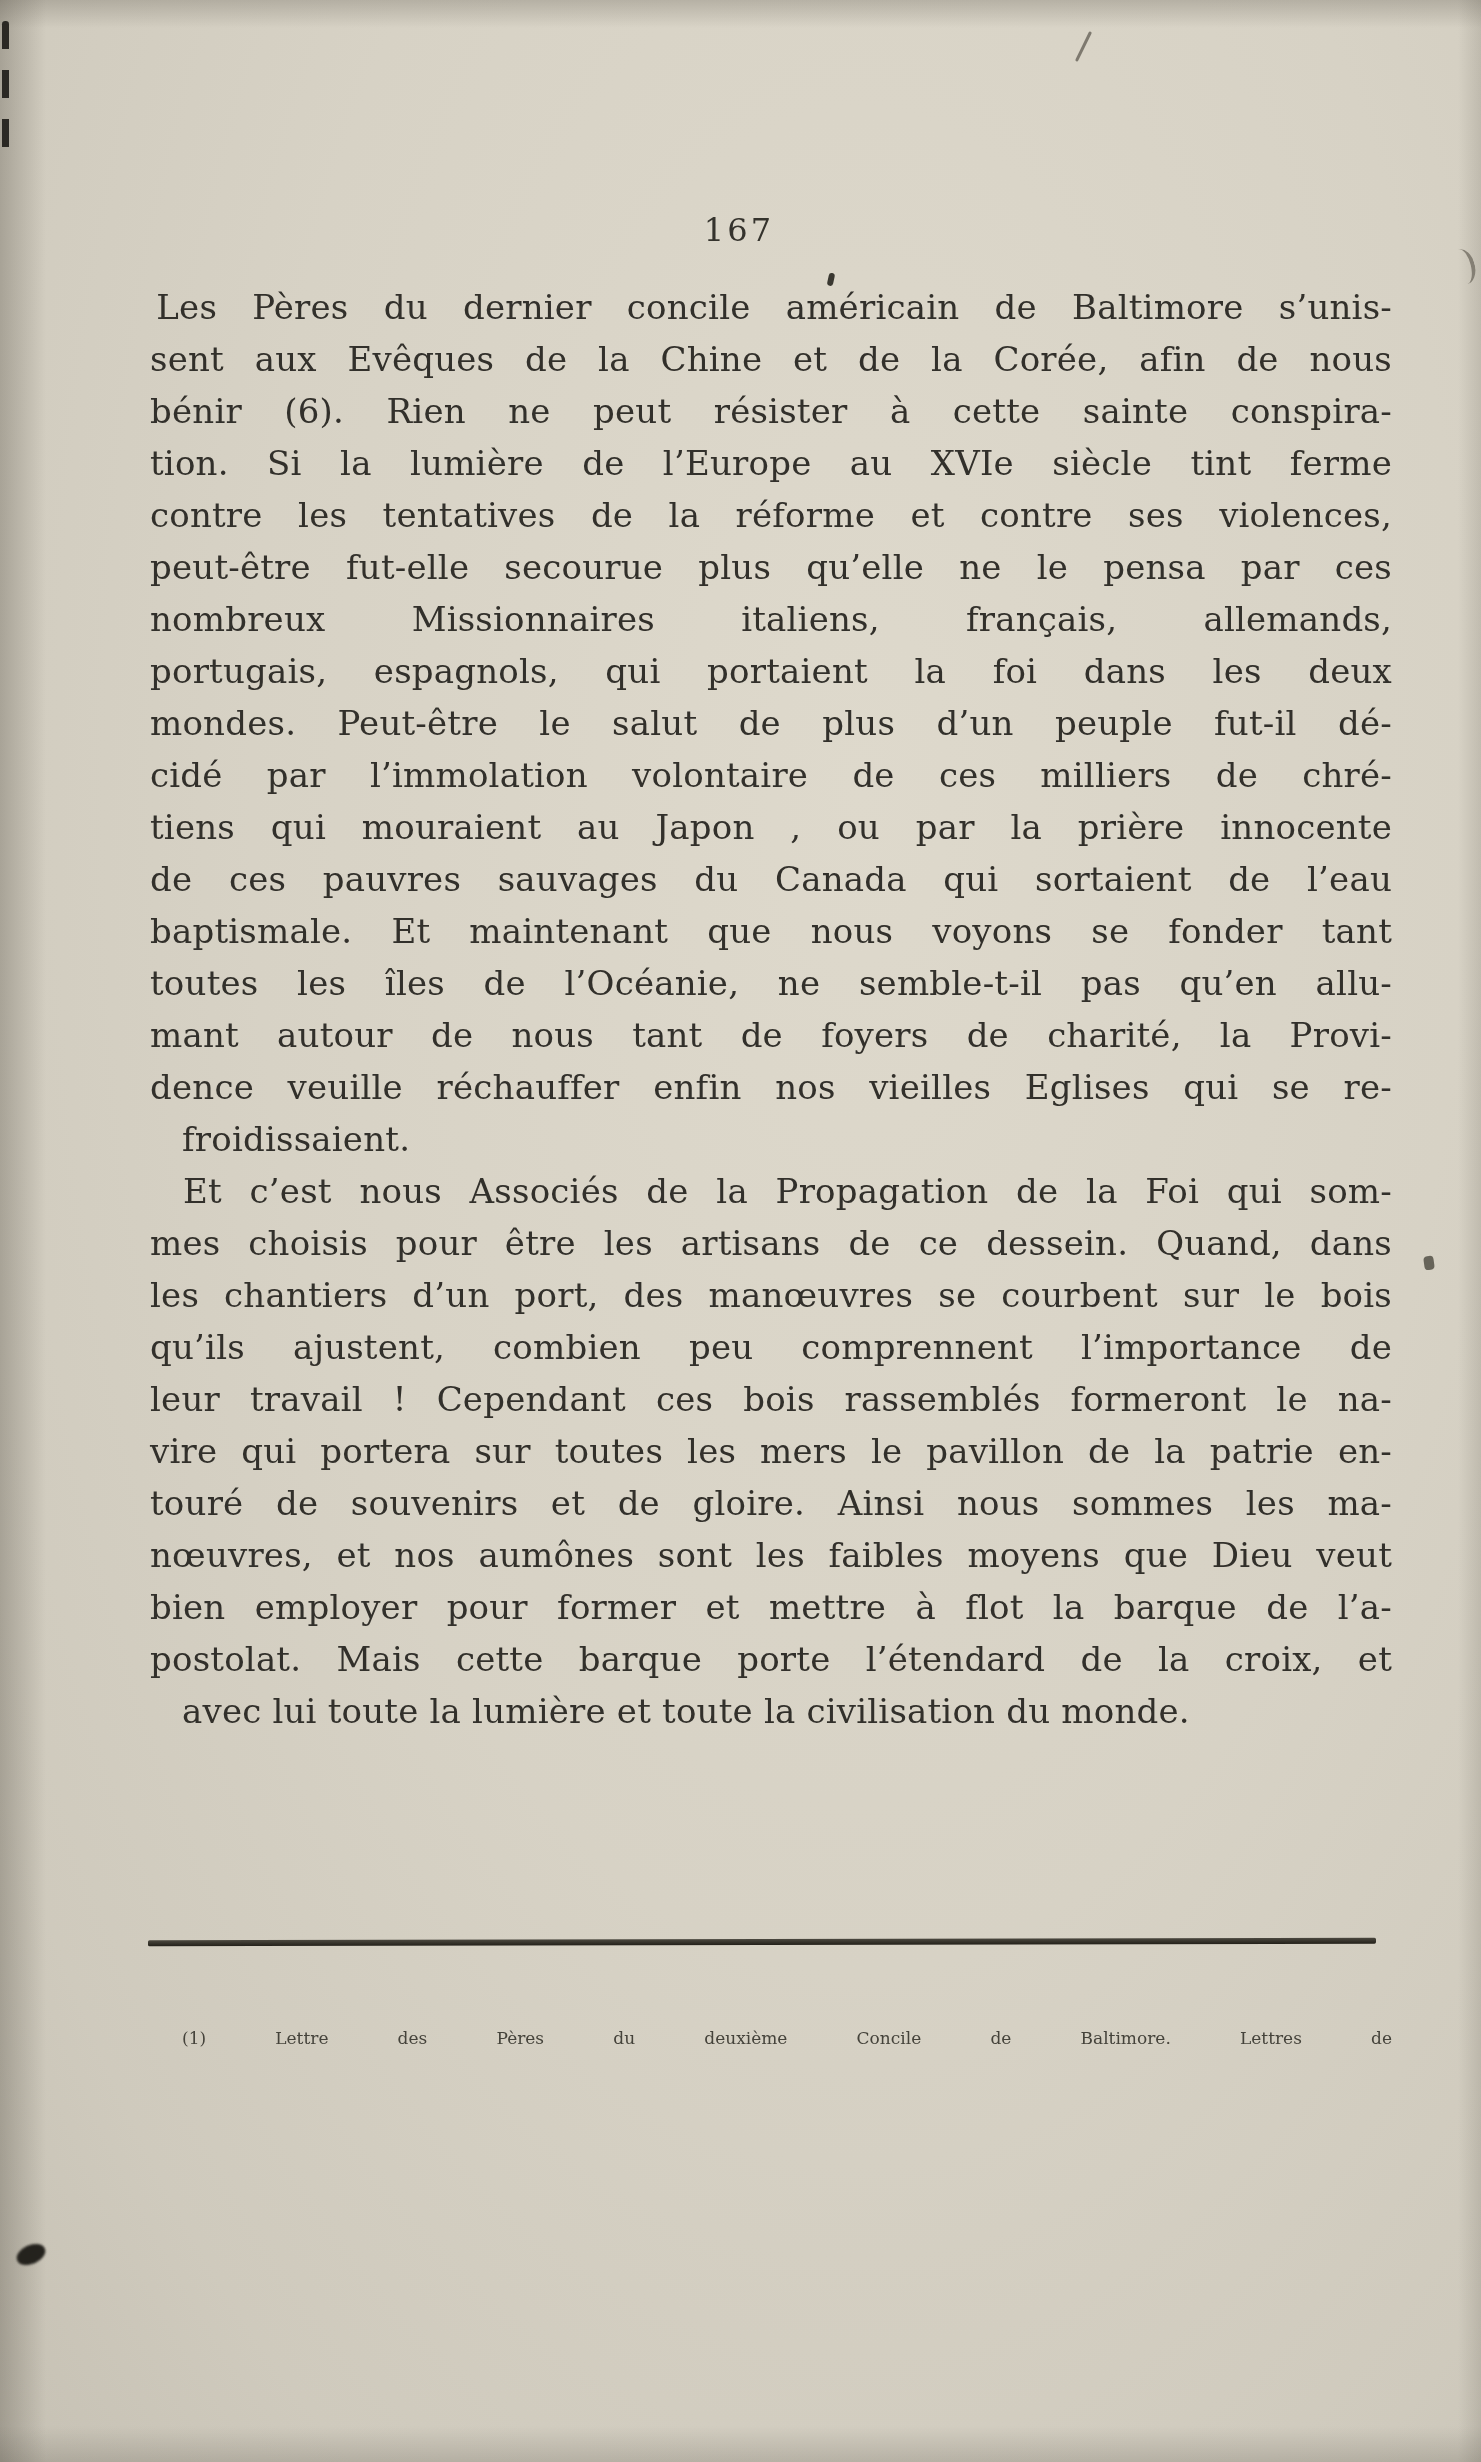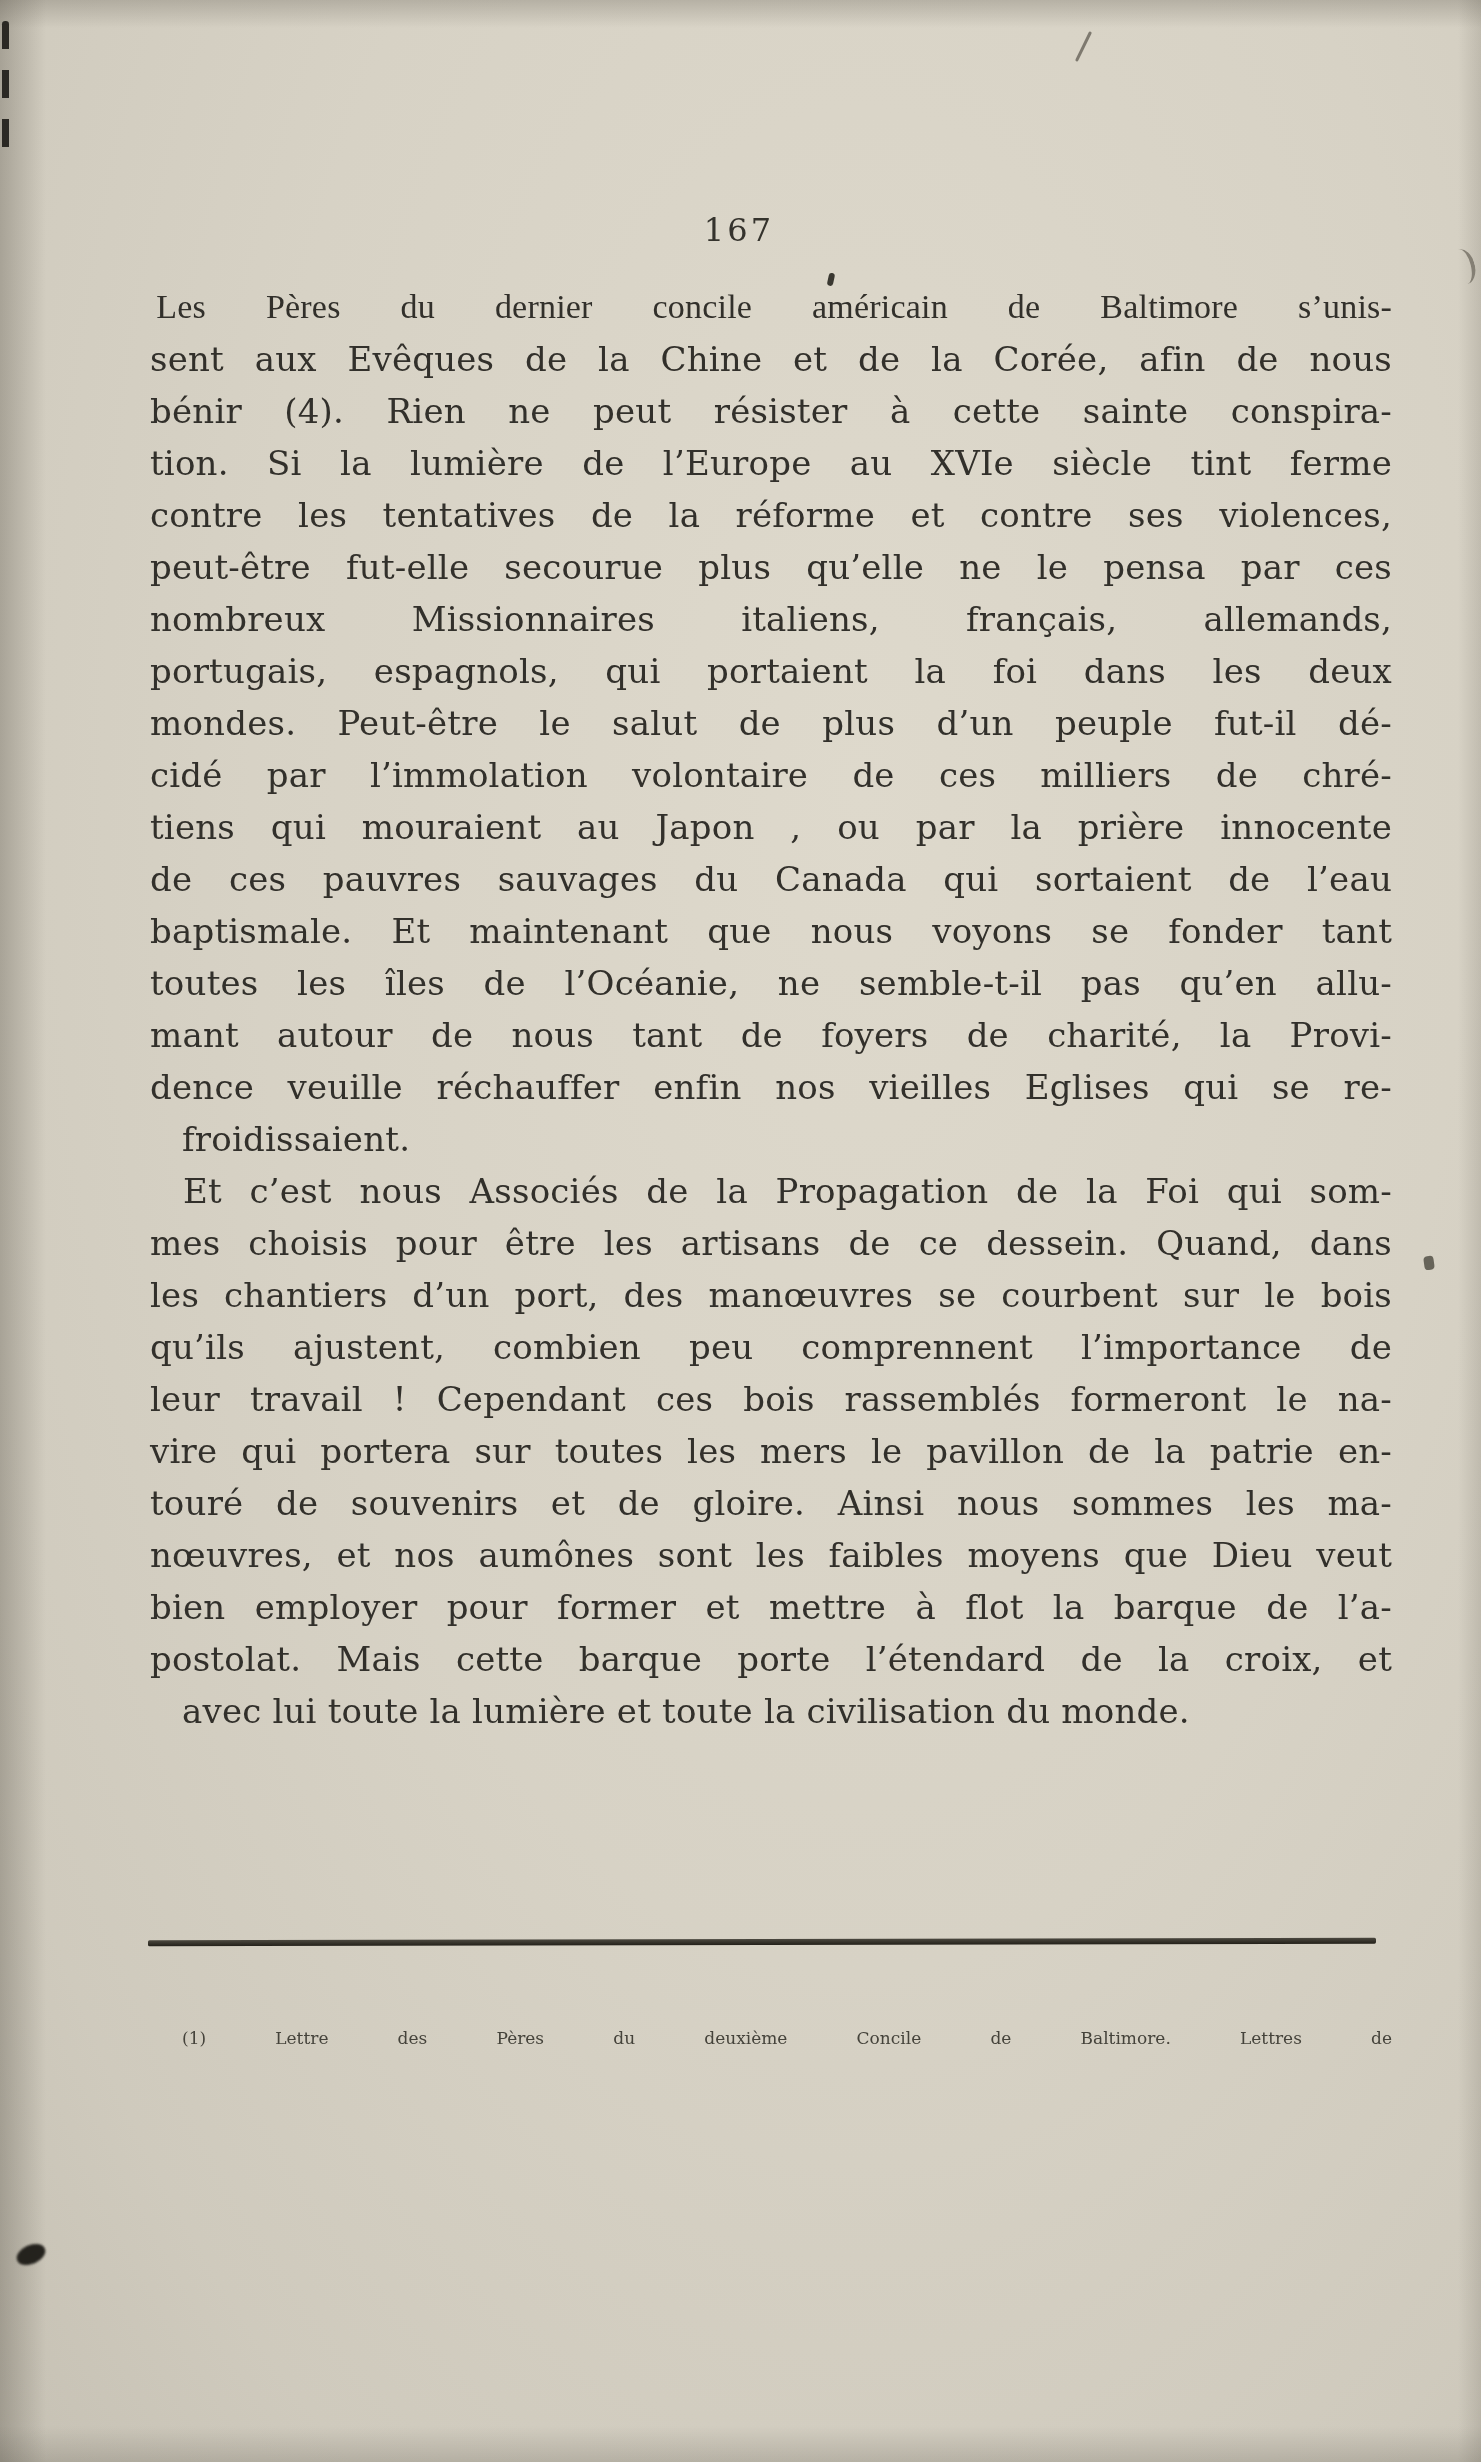--- a/index.html
+++ b/index.html
@@ -49,21 +49,21 @@
     line-height: 52px;
     letter-spacing: 0.2px;
   }
   .paragraph { margin: 0; }
   .line {
     text-align: justify;
     text-align-last: justify;
     white-space: normal;
   }
   .line.last { text-align-last: left; margin-left: 32px; }
-  .paragraph-1 > .line.first { text-indent: 6.3px; font-family: Liberation Serif, serif; }
+  .paragraph-1 > .line.first { text-indent: 6.3px; }
   .paragraph-2 > .line.first { text-indent: 33px; }
 
   .footnote-rule {
     position: absolute;
     left: 148px;
     top: 1939px;
     width: 1228px;
     height: 5.5px;
     background: linear-gradient(to bottom, #4c4940, #232019);
     transform: rotate(-0.12deg);
@@ -134,21 +134,21 @@
   <div class="edge edge-top"></div>
   <div class="edge edge-right"></div>
   <div class="edge edge-bottom"></div>
 
   <div class="page-number">167</div>
 
   <div class="text-block">
     <div class="paragraph paragraph-1">
         <div class="line first">Les Pères du dernier concile américain de Baltimore s’unis-</div>
         <div class="line">sent aux Evêques de la Chine et de la Corée, afin de nous</div>
-        <div class="line">bénir (4). Rien ne peut résister à cette sainte conspira-</div>
+        <div class="line">bénir (6). Rien ne peut résister à cette sainte conspira-</div>
         <div class="line">tion. Si la lumière de l’Europe au XVIe siècle tint ferme</div>
         <div class="line">contre les tentatives de la réforme et contre ses violences,</div>
         <div class="line">peut-être fut-elle secourue plus qu’elle ne le pensa par ces</div>
         <div class="line">nombreux Missionnaires italiens, français, allemands,</div>
         <div class="line">portugais, espagnols, qui portaient la foi dans les deux</div>
         <div class="line">mondes. Peut-être le salut de plus d’un peuple fut-il dé-</div>
         <div class="line">cidé par l’immolation volontaire de ces milliers de chré-</div>
         <div class="line">tiens qui mouraient au Japon , ou par la prière innocente</div>
         <div class="line">de ces pauvres sauvages du Canada qui sortaient de l’eau</div>
         <div class="line">baptismale. Et maintenant que nous voyons se fonder tant</div>

